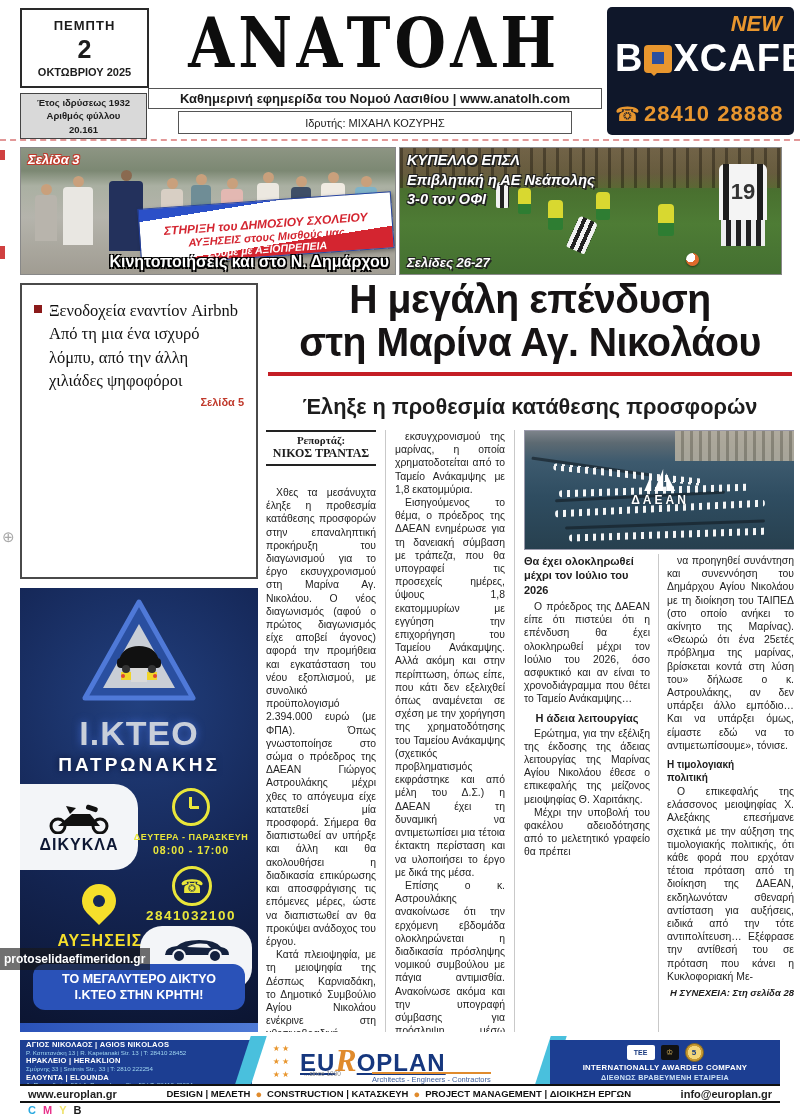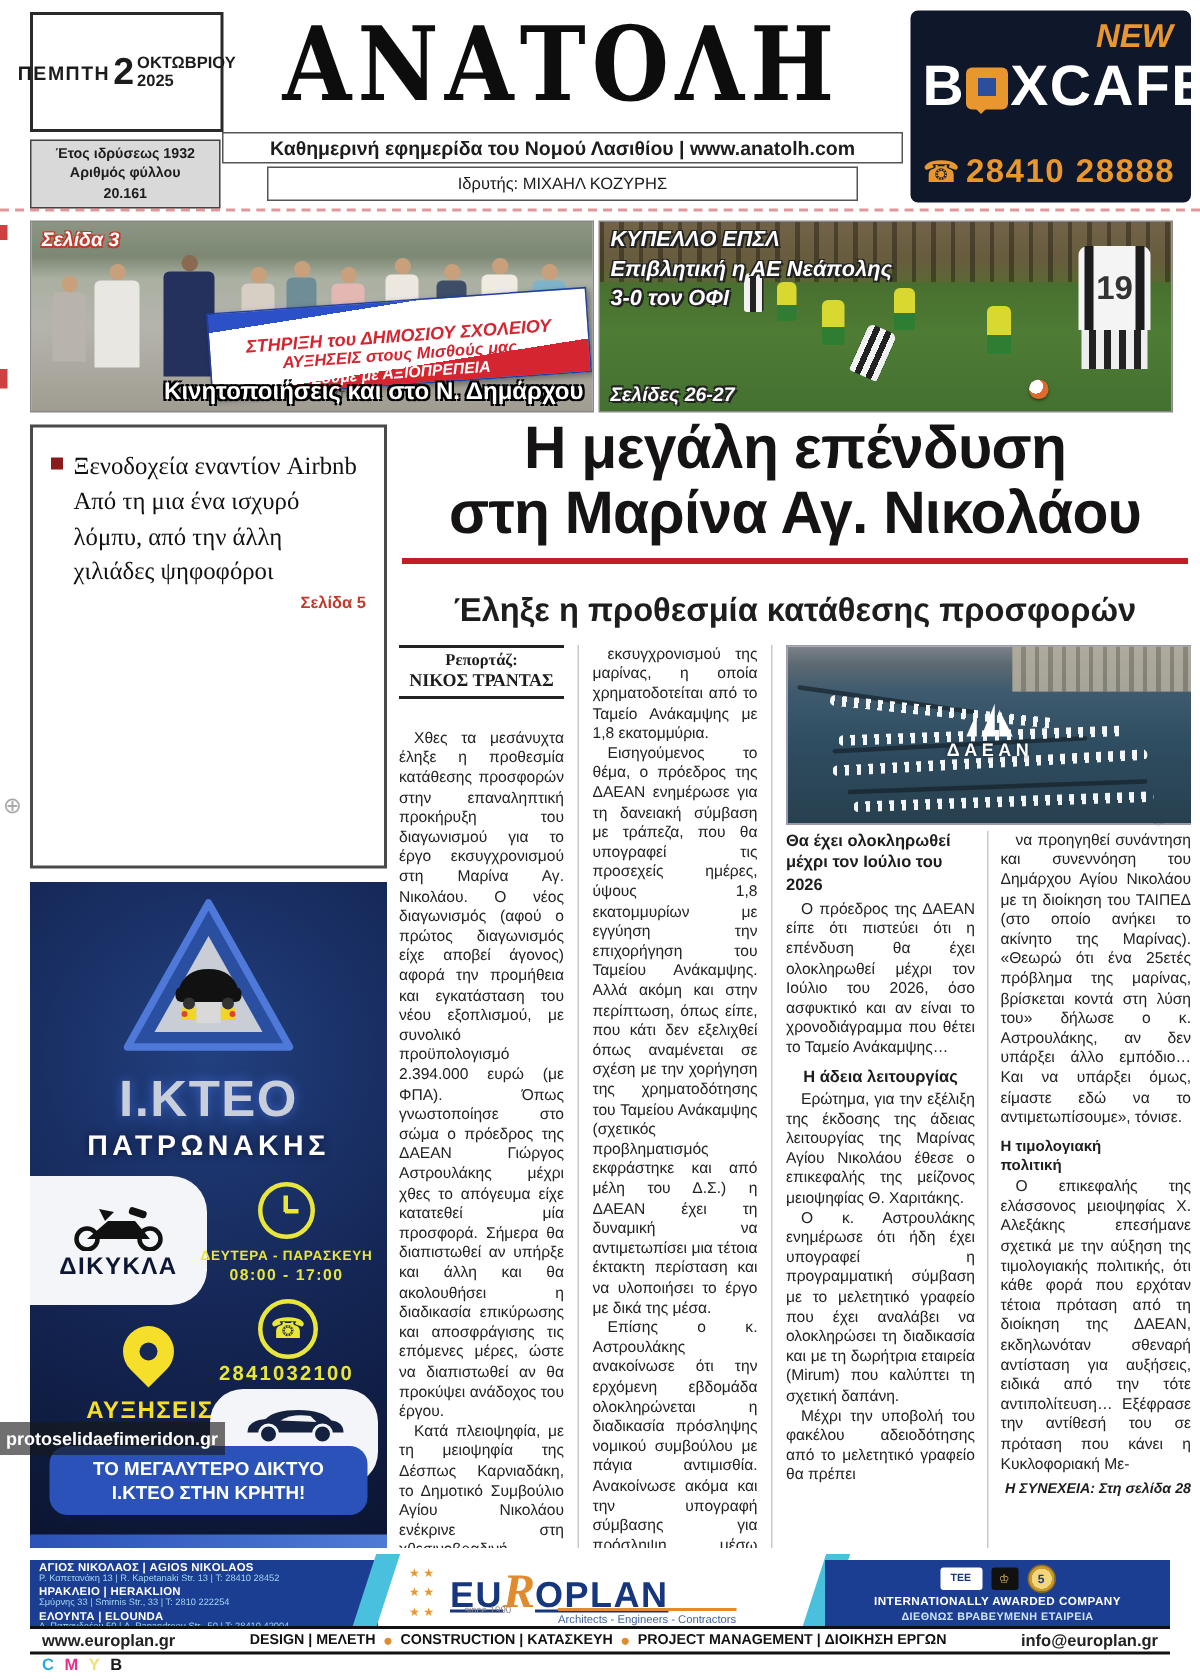--- a/index.html
+++ b/index.html
@@ -2,21 +2,21 @@
 <html><head>
 <meta charset="utf-8">
 <style>
   html,body{margin:0;padding:0;background:#e8e8e8;}
   .page{position:relative;width:800px;height:1120px;background:#fff;overflow:hidden;
         font-family:"Liberation Sans",sans-serif;color:#1c1c1c;}
   .abs{position:absolute;}
 
   
   .date-box{left:20px;top:8px;width:125px;height:76px;border:2px solid #2a2a2a;
-            display:flex;align-items:center;justify-content:center;gap:2px;}
+            display:flex;flex-direction:column;align-items:center;justify-content:center;gap:2px;}
   .date-day{font-size:13px;font-weight:bold;letter-spacing:1px;}
   .date-num{font-size:25px;font-weight:bold;}
   .date-month{font-size:11px;font-weight:bold;}
   .issue-box{left:20px;top:93px;width:125px;height:44px;background:#d9d9d9;border:1px solid #444;
              display:flex;flex-direction:column;align-items:center;justify-content:center;}
   .issue-box span{font-size:9.5px;font-weight:bold;line-height:1.4;}
   .masthead{left:148px;top:0px;width:452px;height:86px;display:flex;align-items:center;justify-content:center;}
   .masthead span{font-family:"DejaVu Serif",serif;font-weight:bold;font-size:58px;letter-spacing:4px;
                  transform:scaleY(1.18) scaleX(1.02);color:#0d0d0d;white-space:nowrap;}
   .tagline-box{left:148px;top:88px;width:452px;height:19px;border:1px solid #555;
@@ -371,21 +371,20 @@
           </div>
           <div class="nm">ΔΑΕΑΝ</div>
         </div>
       </div>
       <div class="c34">
         <div class="col c3">
           <div class="subhd3">Θα έχει ολοκληρωθεί μέχρι τον Ιούλιο του 2026</div>
           <p>Ο πρόεδρος της ΔΑΕΑΝ είπε ότι πιστεύει ότι η επένδυση θα έχει ολοκληρωθεί μέχρι τον Ιούλιο του 2026, όσο ασφυκτικό και αν είναι το χρονοδιάγραμμα που θέτει το Ταμείο Ανάκαμψης…</p>
           <div class="midhd">Η άδεια λειτουργίας</div>
           <p>Ερώτημα, για την εξέλιξη της έκδοσης της άδειας λειτουργίας της Μαρίνας Αγίου Νικολάου έθεσε ο επικεφαλής της μείζονος μειοψηφίας Θ. Χαριτάκης.</p>
-          <p>Ο κ. Αστρουλάκης ενημέρωσε ότι ήδη έχει υπογραφεί η προγραμματική σύμβαση με το μελετητικό γραφείο που έχει αναλάβει να ολοκληρώσει τη διαδικασία και με τη δωρήτρια εταιρεία (Mirum) που καλύπτει τη σχετική δαπάνη.</p>
           <p>Μέχρι την υποβολή του φακέλου αδειοδότησης από το μελετητικό γραφείο θα πρέπει</p>
         </div>
         <div class="col c4">
           <p>να προηγηθεί συνάντηση και συνεννόηση του Δημάρχου Αγίου Νικολάου με τη διοίκηση του ΤΑΙΠΕΔ (στο οποίο ανήκει το ακίνητο της Μαρίνας). «Θεωρώ ότι ένα 25ετές πρόβλημα της μαρίνας, βρίσκεται κοντά στη λύση του» δήλωσε ο κ. Αστρουλάκης, αν δεν υπάρξει άλλο εμπόδιο… Και να υπάρξει όμως, είμαστε εδώ να το αντιμετωπίσουμε», τόνισε.</p>
           <div class="lefthd">Η τιμολογιακή πολιτική</div>
           <p>Ο επικεφαλής της ελάσσονος μειοψηφίας Χ. Αλεξάκης επεσήμανε σχετικά με την αύξηση της τιμολογιακής πολιτικής, ότι κάθε φορά που ερχόταν τέτοια πρόταση από τη διοίκηση της ΔΑΕΑΝ, εκδηλωνόταν σθεναρή αντίσταση για αυξήσεις, ειδικά από την τότε αντιπολίτευση… Εξέφρασε την αντίθεσή του σε πρόταση που κάνει η Κυκλοφοριακή Με-</p>
           <div class="contin">Η ΣΥΝΕΧΕΙΑ: Στη σελίδα 28</div>
         </div>
       </div>
     </div>

